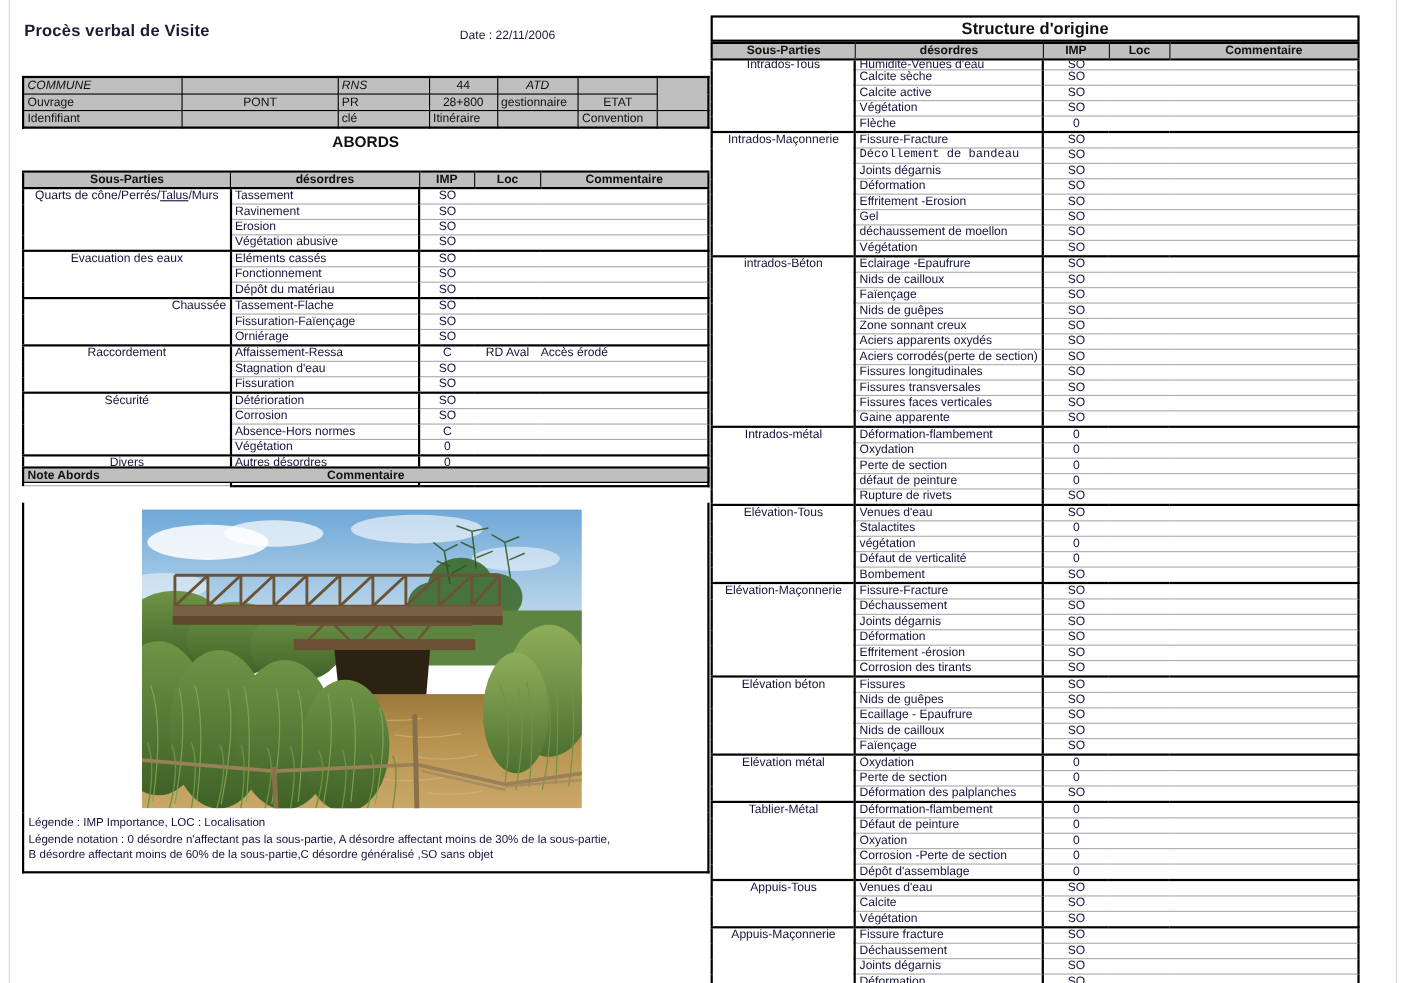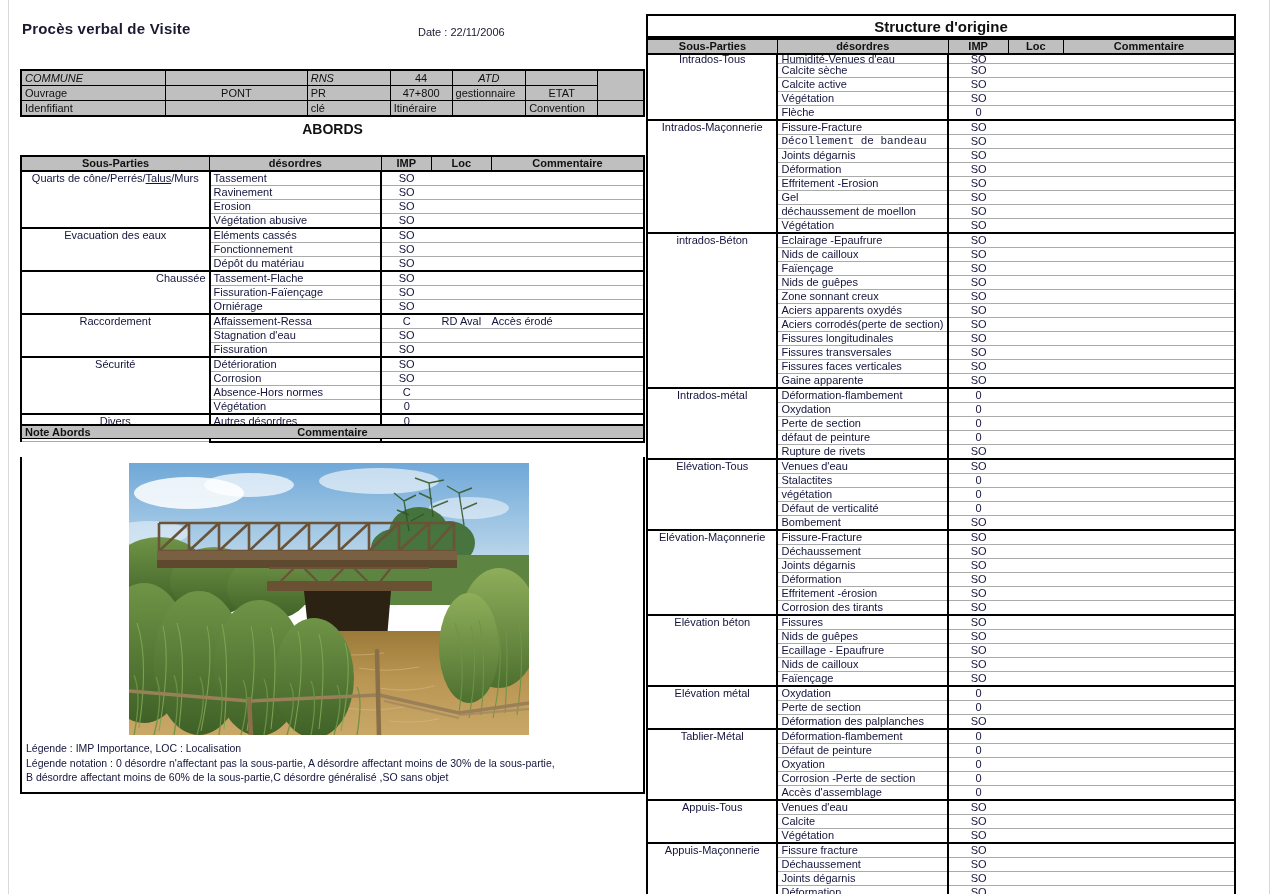--- a/index.html
+++ b/index.html
@@ -248,21 +248,21 @@
             <td style="width: 195px;"></td>
             <td class="it" style="width: 68px;">RNS</td>
             <td class="ctr" style="width: 62px;">44</td>
             <td class="it ctr" style="width: 77px;">ATD</td>
             <td style="width: 66px;"></td>
           </tr>
           <tr>
             <td style="width: 185px;">Ouvrage</td>
             <td class="ctr" style="width: 195px;">PONT</td>
             <td style="width: 68px;">PR</td>
-            <td class="ctr" style="width: 62px;">47+800</td>
+            <td class="ctr" style="width: 62px;">28+800</td>
             <td style="width: 77px;">gestionnaire</td>
             <td class="ctr" style="width: 66px;">ETAT</td>
           </tr>
           <tr>
             <td style="width: 185px;">Idenfifiant</td>
             <td style="width: 85px;"></td>
             <td style="width: 110px; margin-left: 44px;">clé</td>
             <td style="width: 68px;">Itinéraire</td>
             <td style="width: 62px;"></td>
             <td style="width: 77px;">Convention</td>
@@ -870,21 +870,21 @@
             <td class="loc" style="width: 55px;"></td>
             <td class="com" style="width: 171px;"></td>
           </tr>
           <tr>
             <td style="width: 170px;">Corrosion -Perte de section</td>
             <td class="imp" style="width: 60px;">0</td>
             <td class="loc" style="width: 55px;"></td>
             <td class="com" style="width: 171px;"></td>
           </tr>
           <tr class="grpend">
-            <td style="width: 170px;">Accès d'assemblage</td>
+            <td style="width: 170px;">Dépôt d'assemblage</td>
             <td class="imp" style="width: 60px;">0</td>
             <td class="loc" style="width: 55px;"></td>
             <td class="com" style="width: 171px;"></td>
           </tr>
           <tr class="grpstart">
             <td class="sub" rowspan="3" style="width: 130px;">Appuis-Tous</td>
             <td style="width: 170px;">Venues d'eau</td>
             <td class="imp" style="width: 60px;">SO</td>
             <td class="loc" style="width: 55px;"></td>
             <td class="com" style="width: 171px;"></td>

